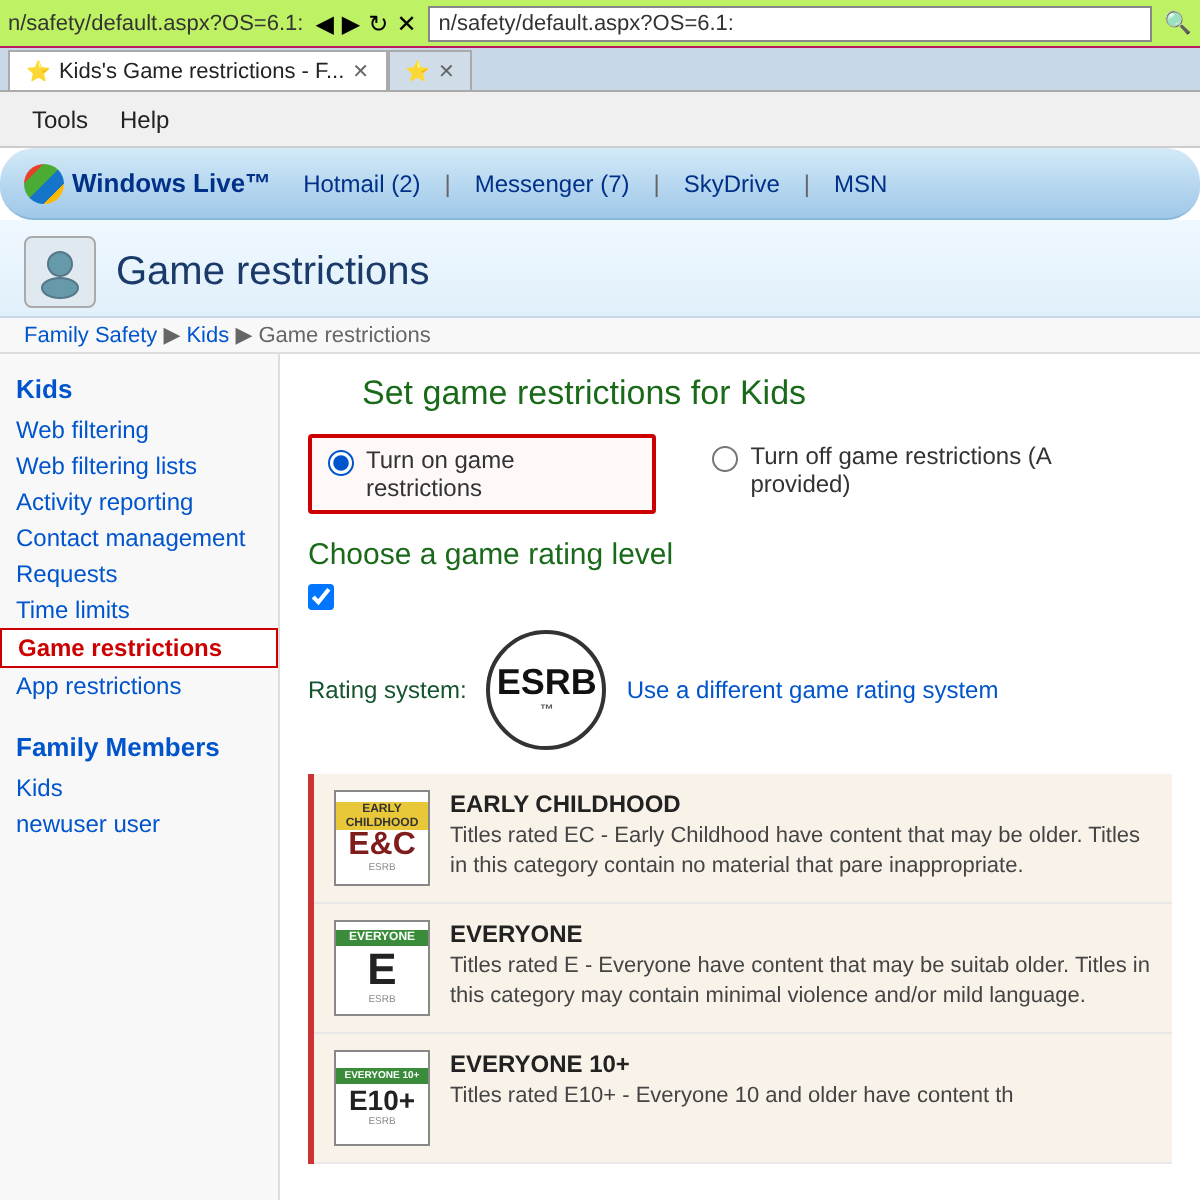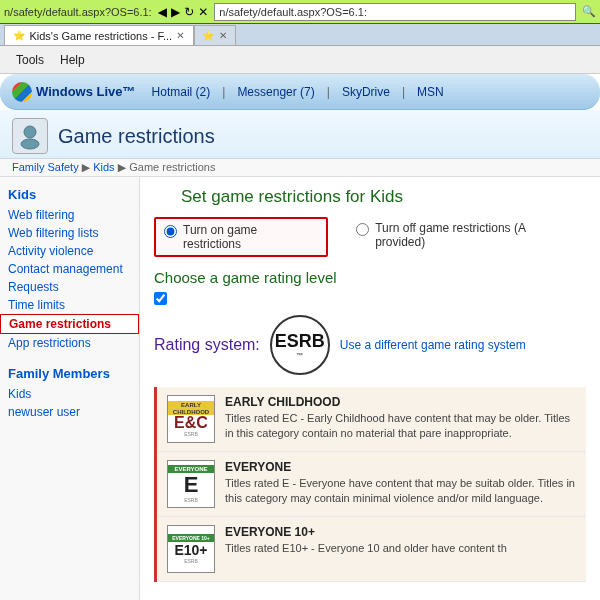--- a/index.html
+++ b/index.html
@@ -167,21 +167,21 @@
       border: 2px solid #333;
       border-radius: 50%;
       display: flex; flex-direction: column;
       align-items: center; justify-content: center;
       background: #fff;
       font-weight: bold;
     }
     .esrb-text { font-size: 18px; font-weight: bold; color: #111; }
     .esrb-sub { font-size: 7px; color: #555; }
     .esrb-link { color: #0055cc; font-size: 12px; cursor: pointer; text-decoration: none; }
-    .rating-label { font-size: 16px; color: #4c1d95; }
+    .rating-label { font-size: 12px; color: #14532d; }
 
     
     .rating-list { border-left: 3px solid #cc3333; padding-left: 0; }
     .rating-card {
       display: flex; align-items: flex-start; gap: 10px;
       padding: 8px 10px;
       border-bottom: 1px solid #e8e8e8;
       background: #f8f2e8;
     }
     .rating-icon-box {
@@ -267,21 +267,21 @@
   <span>Game restrictions</span>
 </div>
 
 <div class="main-layout">
 
   <div class="sidebar">
     <div class="sidebar-section">
       <div class="sidebar-section-title">Kids</div>
       <a class="sidebar-link">Web filtering</a>
       <a class="sidebar-link">Web filtering lists</a>
-      <a class="sidebar-link">Activity violence</a>
+      <a class="sidebar-link">Activity reporting</a>
       <a class="sidebar-link">Contact management</a>
       <a class="sidebar-link">Requests</a>
       <a class="sidebar-link">Time limits</a>
       <a class="sidebar-link active">Game restrictions</a>
       <a class="sidebar-link">App restrictions</a>
     </div>
     <div class="sidebar-section">
       <div class="sidebar-section-title">Family Members</div>
       <a class="sidebar-link">Kids</a>
       <a class="sidebar-link">newuser user</a>

